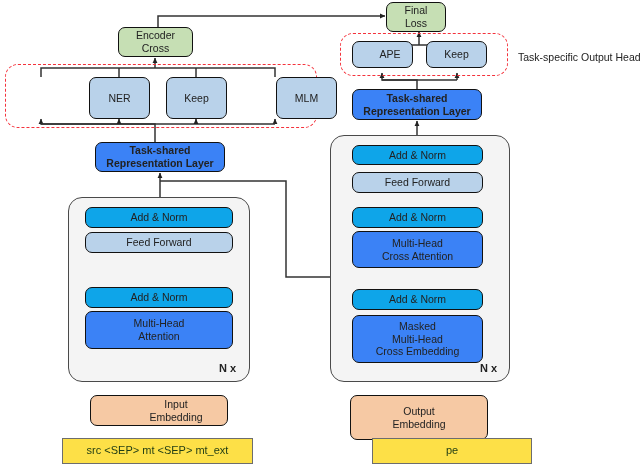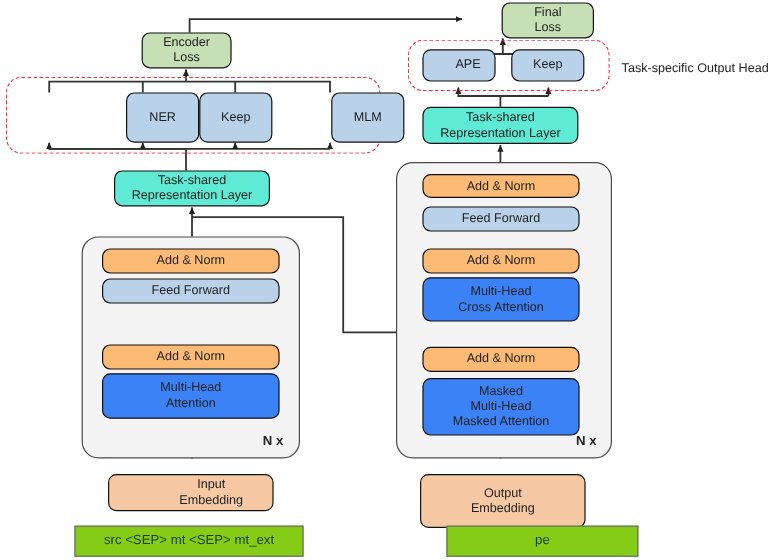--- a/index.html
+++ b/index.html
@@ -35,26 +35,26 @@
     border: 1.6px solid #111111;
     border-radius: 7px;
     color: #222222;
     font-size: 10.5px;
     line-height: 1.22;
     white-space: pre-line;
     z-index: 3;
   }
   .green  { background: #c6dfb4; }
   .blue   { background: #b9d2ea; }
-  .yellow { background: #5eead4; }
-  .cream  { background: #fdba74; }
+  .yellow { background: #3b82f6; font-weight: bold; }
+  .cream  { background: #0ea5e9; }
   .peach  { background: #3b82f6; }
   .orange { background: #f6c9a4; }
   .palegreen-flat {
-    background: #84cc16;
+    background: #fde047;
     border: 1px solid #6d6d6d;
     border-radius: 0;
     color: #1e3b14;
   }
   .stack {
     position: absolute;
     box-sizing: border-box;
     background: #f4f4f4;
     border: 1.6px solid #4a4a4a;
     border-radius: 14px;
@@ -159,31 +159,31 @@
       <path d="M404,290 L497,290 L497,228 L483,228" marker-end="url(#arrow)"></path>
 
       <path d="M417,212 L500,212"></path>
       <path d="M500,212 L500,155 L483,155" marker-end="url(#arrow)"></path>
 
     </g>
   </svg>
 
   <div class="node green" style="left:118px; top:27px; width:75px; height:30px;">
     <span>Encoder
-Loss</span>
-  </div>
-
-  <div class="node green" style="left:386px; top:2px; width:77px; height:30px;margin-left:32px;">
+Cross</span>
+  </div>
+
+  <div class="node green" style="left:386px; top:2px; width:60px; height:30px;">
     <span>Final
 Loss</span>
   </div>
 
   <div class="dashed-region" style="left:5px; top:64px; width:312px; height:64px;"></div>
 
-  <div class="node blue" style="left:105px; top:77px; width:61px; height:42px;">
+  <div class="node blue" style="left:89px; top:77px; width:61px; height:42px;">
     <span>NER</span>
   </div>
   <div class="node blue" style="left:166px; top:77px; width:61px; height:42px;">
     <span>Keep</span>
   </div>
   <div class="node blue" style="left:244px; top:77px; width:61px; height:42px;margin-left:32px;">
     <span>MLM</span>
   </div>
 
   <div class="dashed-region" style="left:340px; top:33px; width:168px; height:43px;"></div>
@@ -239,21 +239,21 @@
   <div class="node peach" style="left:352px; top:231px; width:131px; height:37px;">
     <span>Multi-Head
 Cross Attention</span>
   </div>
   <div class="node cream" style="left:352px; top:289px; width:131px; height:21px;">
     <span>Add &amp; Norm</span>
   </div>
   <div class="node peach" style="left:352px; top:315px; width:131px; height:48px;">
     <span>Masked
 Multi-Head
-Masked Attention</span>
+Cross Embedding</span>
   </div>
 
   <div class="nx" style="left:480px; top:362px;">N x</div>
 
   <div class="node orange" style="left:90px; top:395px; width:138px; height:31px;padding-left:34px;">
     <span>Input
 Embedding</span>
   </div>
 
   <div class="node orange" style="left:350px; top:395px; width:138px; height:45px;">

